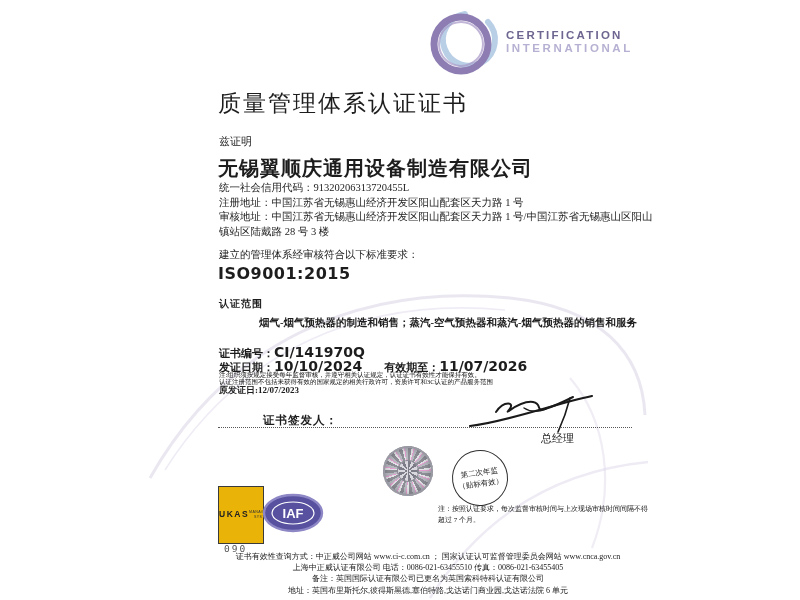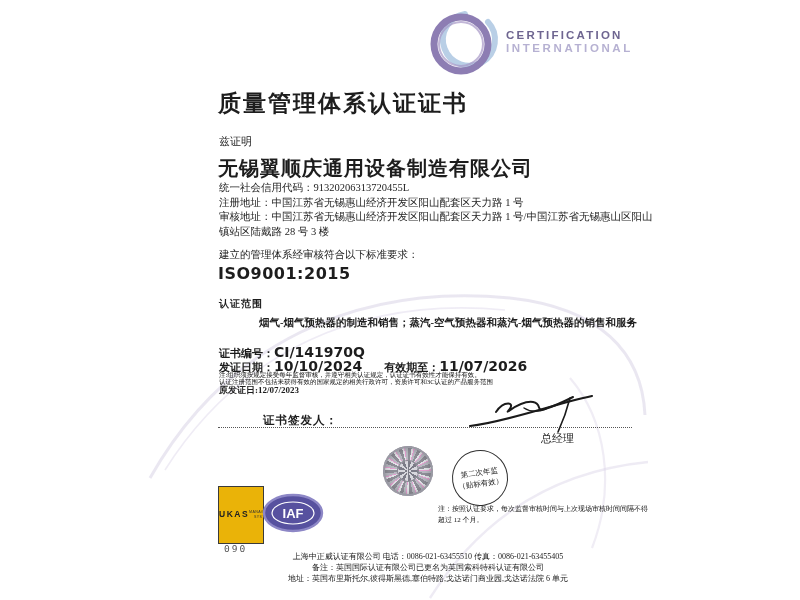--- a/index.html
+++ b/index.html
@@ -6,21 +6,21 @@
   .canvas{position:relative;width:800px;height:600px;background:#ffffff;overflow:hidden;
           font-family:"Liberation Serif", serif;color:#1d1d1d;}
   .abs{position:absolute;}
   .swirl{position:absolute;left:0;top:0;pointer-events:none;}
   
   .logo-text1{font-family:"Liberation Sans",sans-serif;font-size:11.5px;letter-spacing:2.2px;
               color:#6e6590;font-weight:bold;}
   .logo-text2{font-family:"Liberation Sans",sans-serif;font-size:11.5px;letter-spacing:2.6px;
               color:#b6b1d2;font-weight:bold;margin-top:1px;}
   
-  .title{font-size:23px;font-weight:bold;letter-spacing:2px;}
+  .title{font-size:23px;font-weight:normal;letter-spacing:2px;}
   .certify{font-size:11px;}
   .company{font-size:20px;font-weight:bold;letter-spacing:1px;}
   .small{font-size:10.5px;}
   .addr{width:436px;line-height:1.4;}
   .iso{font-family:"DejaVu Sans",sans-serif;font-size:16px;font-weight:bold;letter-spacing:0.5px;}
   .scopelabel{font-size:10px;font-weight:bold;letter-spacing:1px;}
   .scopetext{font-size:10.5px;font-weight:bold;}
   .lbl{font-size:11px;font-weight:bold;}
   .val{font-family:"DejaVu Sans",sans-serif;font-size:14px;font-weight:bold;}
   .tinynote{font-size:6.5px;line-height:1.35;color:#111;}
@@ -117,21 +117,21 @@
   <div class="abs holo" style="left:383px;top:446px;">
     <div class="holo-core"></div>
   </div>
 
   <div class="abs stamp" style="left:452px;top:450px;">
     <div>第二次年监</div>
     <div>（贴标有效）</div>
   </div>
   <div class="abs stampnote" style="left:438px;top:504px;">
     <div>注：按照认证要求，每次监督审核时间与上次现场审核时间间隔不得</div>
-    <div>超过 12 个月。</div>
+    <div>超过 7 个月。</div>
   </div>
 
   <div class="abs ukas" style="left:218px;top:486px;">
     <svg width="34" height="30" viewBox="0 0 34 30">
       <path d="M11,3 L13,8 L17,3 L21,8 L23,3 L24,10 L10,10 Z" fill="none" stroke="#333" stroke-width="1.2"></path>
       <path d="M10,12 L24,12" stroke="#333" stroke-width="1.2"></path>
       <path d="M8,14 L15,27 L28,6" fill="none" stroke="#222" stroke-width="3.4"></path>
     </svg>
     <div class="ukas-name">UKAS</div>
     <div class="ukas-sub">
@@ -141,18 +141,19 @@
   </div>
   <div class="abs ukas-num" style="left:224px;top:543px;">090</div>
 
   <svg class="abs" style="left:262px;top:493px;" width="62" height="40" viewBox="0 0 62 40">
     <ellipse cx="31" cy="20" rx="29" ry="18" fill="#57519f" stroke="#8d87c6" stroke-width="2.4"></ellipse>
     <ellipse cx="31" cy="20" rx="21" ry="11" fill="none" stroke="#ffffff" stroke-width="1.2"></ellipse>
     <text x="31" y="25" text-anchor="middle" font-family="Liberation Sans, sans-serif" font-size="13" font-weight="bold" fill="#ffffff">IAF</text>
   </svg>
 
   <div class="abs footer" style="left:148px;top:551px;">
+    <div>证书有效性查询方式：中正威公司网站 www.ci-c.com.cn ； 国家认证认可监督管理委员会网站 www.cnca.gov.cn</div>
     <div>上海中正威认证有限公司 电话：0086-021-63455510 传真：0086-021-63455405</div>
     <div>备注：英国国际认证有限公司已更名为英国索科特科认证有限公司</div>
     <div>地址：英国布里斯托尔,彼得斯黑德,塞伯特路,戈达诺门商业园,戈达诺法院 6 单元</div>
   </div>
 
 </div>
 
 </body></html>

